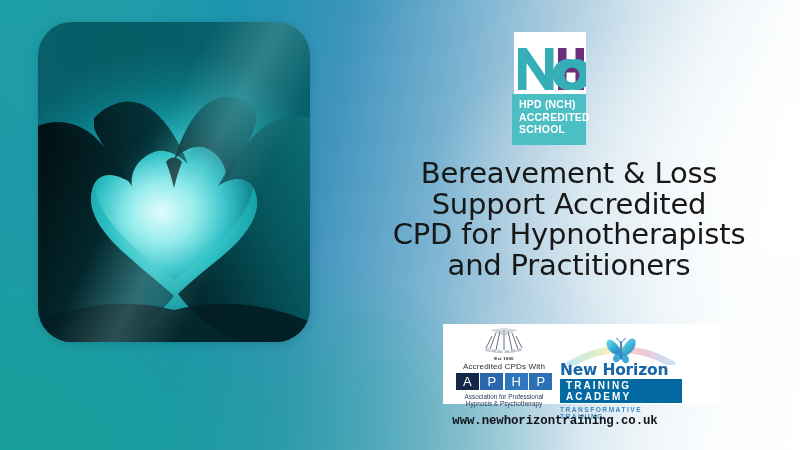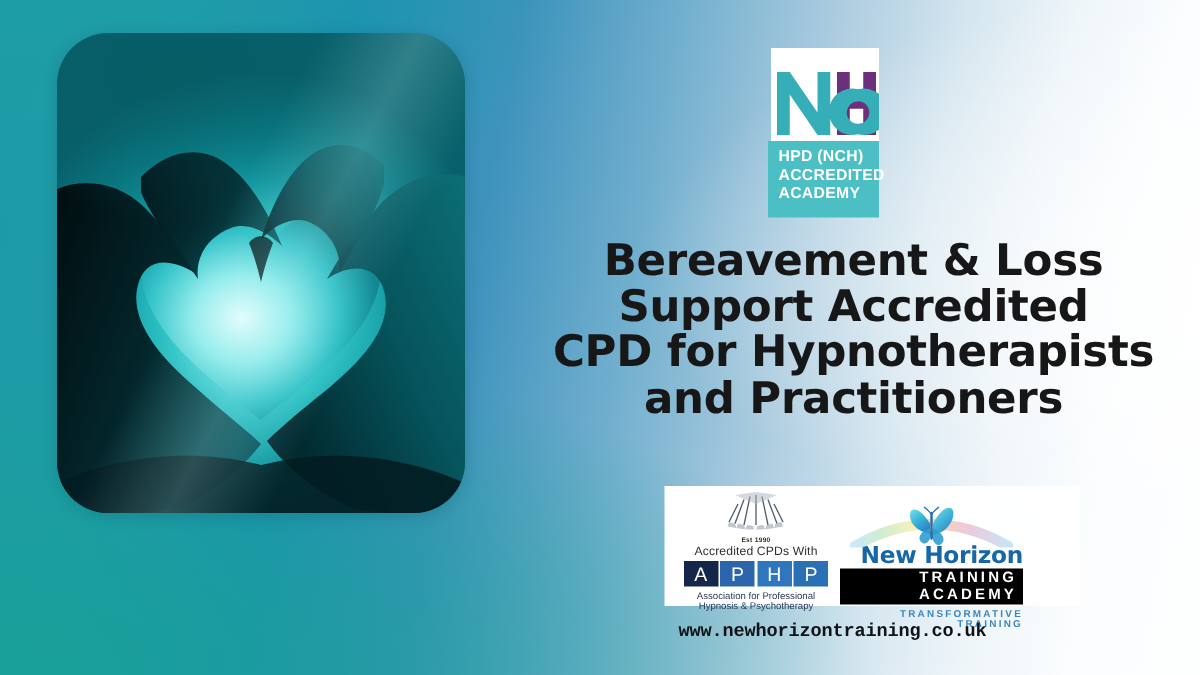--- a/index.html
+++ b/index.html
@@ -99,21 +99,21 @@
 
   
   .title {
     position: absolute;
     left: 340px;
     top: 158px;
     width: 458px;
     text-align: center;
     color: #171717;
     font-family: "DejaVu Sans", sans-serif;
-    font-weight: 700;
+    font-weight: 400;
     font-size: 29px;
     line-height: 30.5px;
     letter-spacing: -0.2px;
     white-space: pre-line;
   }
 
   
   .delivered {
     position: absolute;
     left: 20px;
@@ -198,36 +198,36 @@
     white-space: pre-line;
   }
 
   
   .nh {
     position: absolute;
     left: 560px;
     top: 333px;
     width: 122px;
     height: 66px;
-    text-align: right;
+    text-align: left;
   }
   .nh .art { position: relative; height: 30px; }
   .nh .art svg { position: absolute; left: 0; top: 0; }
   .nh .name {
     font-family: "DejaVu Sans", sans-serif;
     font-size: 15.5px;
     font-weight: bold;
     color: #1666a8;
     letter-spacing: -0.2px;
     line-height: 16px;
     margin-top: -1px;
   }
   .nh .bar {
     display: inline-block;
-    background: #000000;
+    background: #0369a1;
     color: #ffffff;
     font-size: 10px;
     font-weight: bold;
     letter-spacing: 2.1px;
     padding: 1px 4px 1px 6px;
     line-height: 11px;
     margin-top: 1px;
   }
   .nh .tag {
     font-size: 6.6px;
@@ -303,21 +303,21 @@
 
       <path d="M46 16 L54.5 16 L54.5 32 L63.5 32 L63.5 16 L72 16 L72 58 L63.5 58 L63.5 40.5 L54.5 40.5 L54.5 58 L46 58 Z" fill="#6b2f7c"></path>
 
       <path d="M60 27.5 a 15.5 15.5 0 1 0 0 30 a 15.5 15.5 0 1 0 0 -30 Z M60 35.5 a 7.5 7.5 0 1 1 0 15 a 7.5 7.5 0 1 1 0 -15 Z" fill="#36aeb8"></path>
       <path d="M60 27.5 a 15.5 15.5 0 0 0 -15.5 15 l 8 0 a 7.5 7.5 0 0 1 7.5 -7 Z" fill="#36aeb8"></path>
     </svg>
     <div class="band"></div>
     <div class="band-text">
       <div>HPD (NCH)</div>
       <div>ACCREDITED</div>
-      <div>ACADEMY</div>
+      <div>SCHOOL</div>
     </div>
   </div>
 
   <div class="title">Bereavement &amp; Loss
 Support Accredited
 CPD for Hypnotherapists
 and Practitioners</div>
 
 
   <div class="logos-fade"></div>

